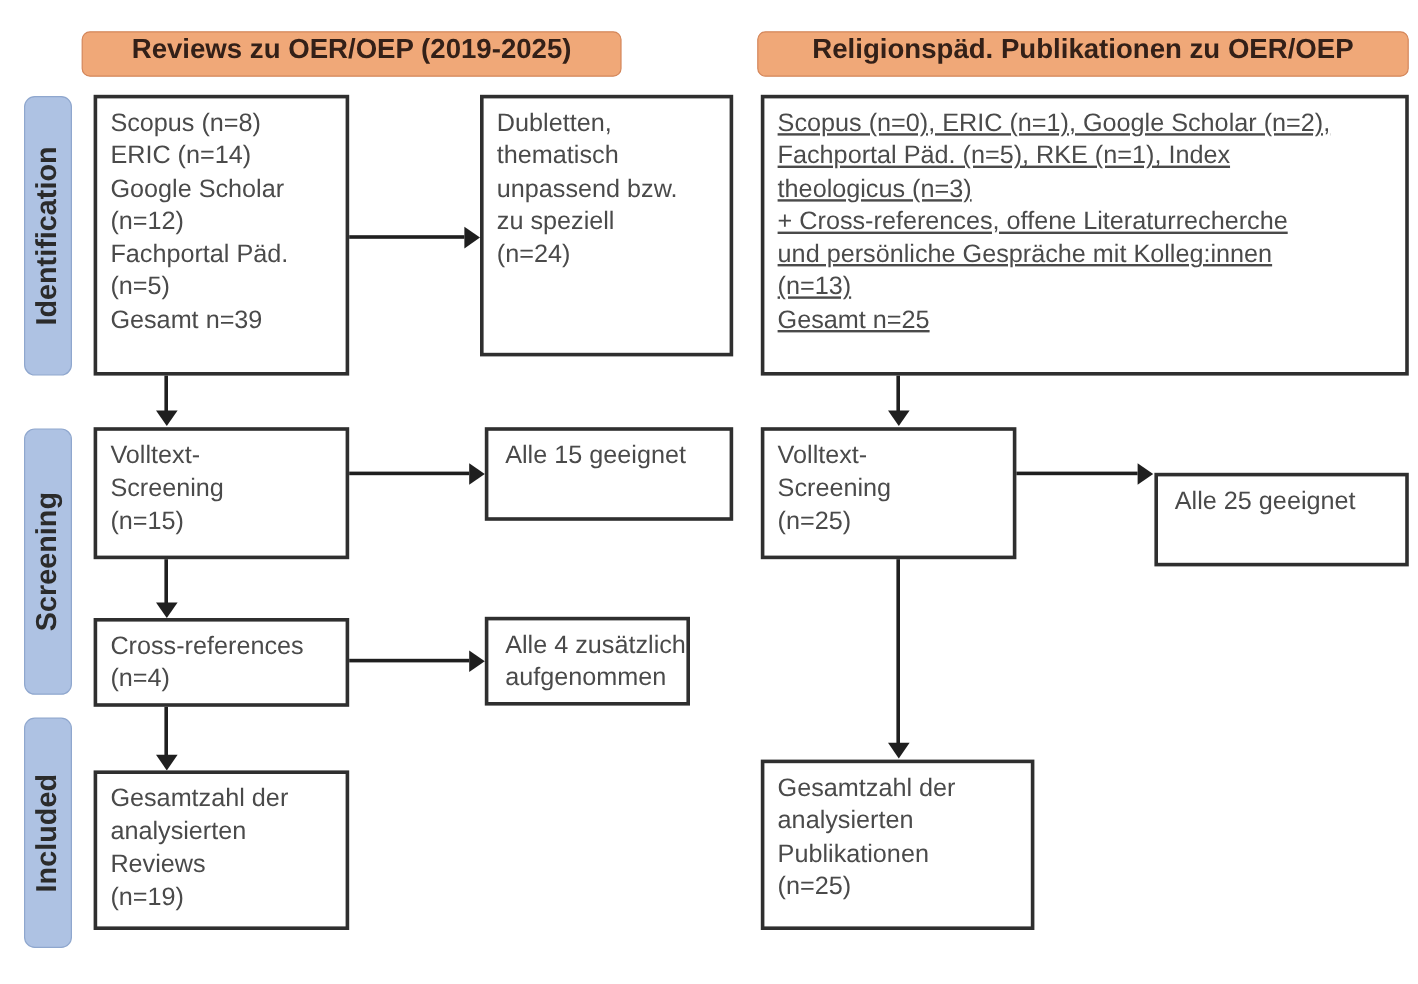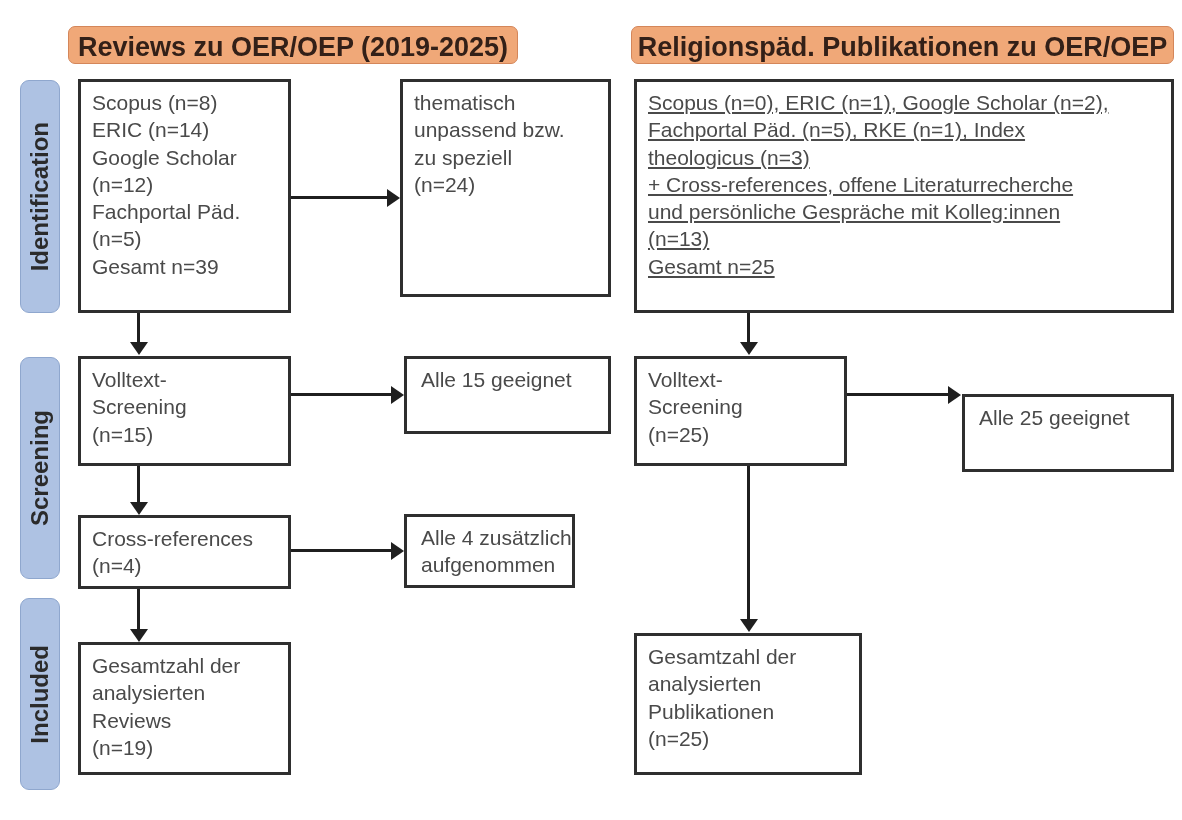--- a/index.html
+++ b/index.html
@@ -40,24 +40,24 @@
   }
 
   
   .col-header {
     position: absolute;
     background: #f0a878;
     border: 1.5px solid #d4865a;
     border-radius: 7px;
     box-sizing: border-box;
     display: flex;
-    align-items: flex-end;
+    align-items: flex-start;
     justify-content: center;
     color: #332018;
-    font-size: 27px;
+    font-size: 23px;
     font-weight: bold;
     white-space: nowrap;
   }
 
   
   .flow-box {
     position: absolute;
     background: #ffffff;
     border: 3px solid #2f2f2f;
     box-sizing: border-box;
@@ -130,20 +130,21 @@
     <span class="ln">Scopus (n=8)</span>
     <span class="ln">ERIC (n=14)</span>
     <span class="ln">Google Scholar</span>
     <span class="ln">(n=12)</span>
     <span class="ln">Fachportal Päd.</span>
     <span class="ln">(n=5)</span>
     <span class="ln">Gesamt n=39</span>
   </div>
 
   <div class="flow-box" style="left:400px; top:79px; width:211px; height:218px;">
+    <span class="ln">Dubletten,</span>
     <span class="ln">thematisch</span>
     <span class="ln">unpassend bzw.</span>
     <span class="ln">zu speziell</span>
     <span class="ln">(n=24)</span>
   </div>
 
   <div class="conn-h" style="left:291px; top:196px; width:96px;"></div>
   <div class="arrow-right" style="left:387px; top:189px;"></div>
 
   <div class="conn-v" style="left:137px; top:313px; height:31px;"></div>

